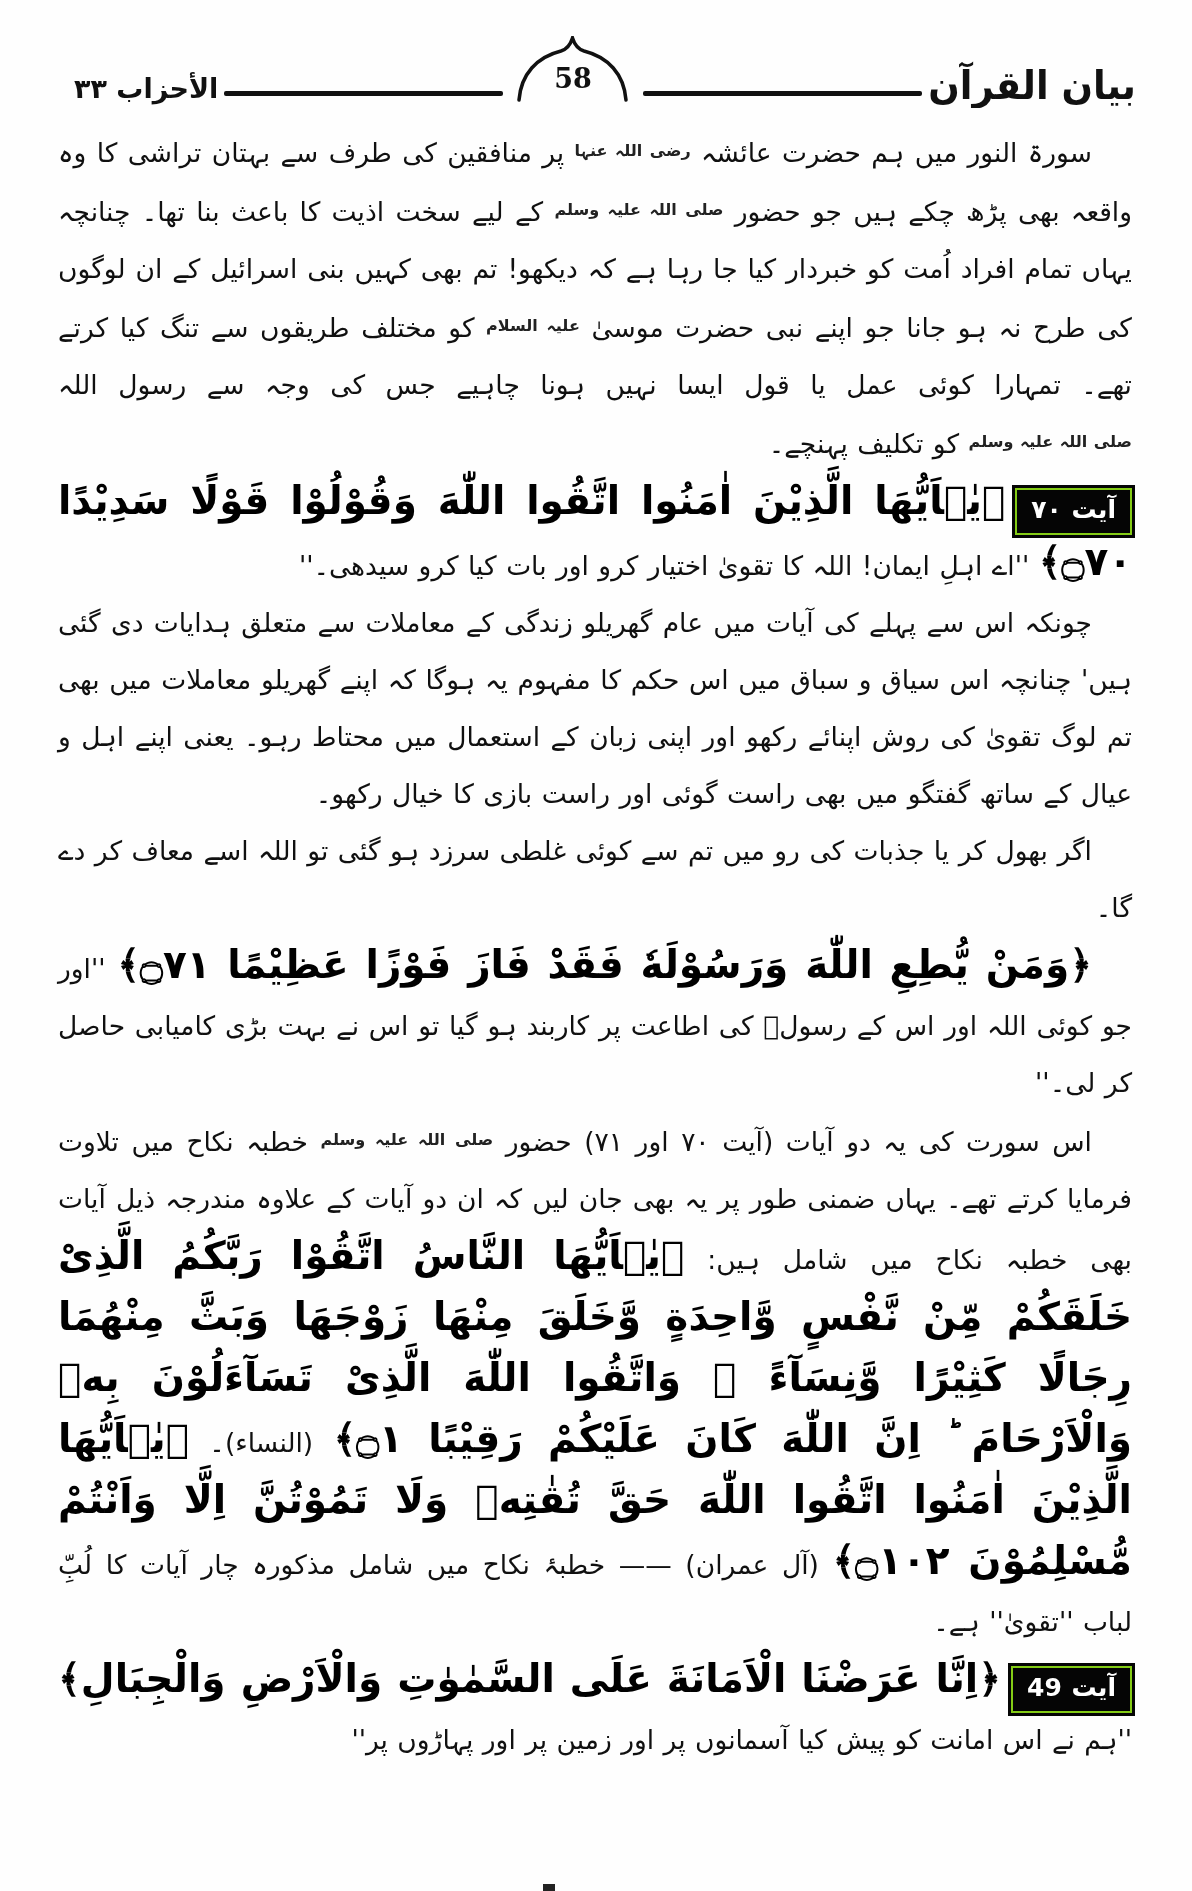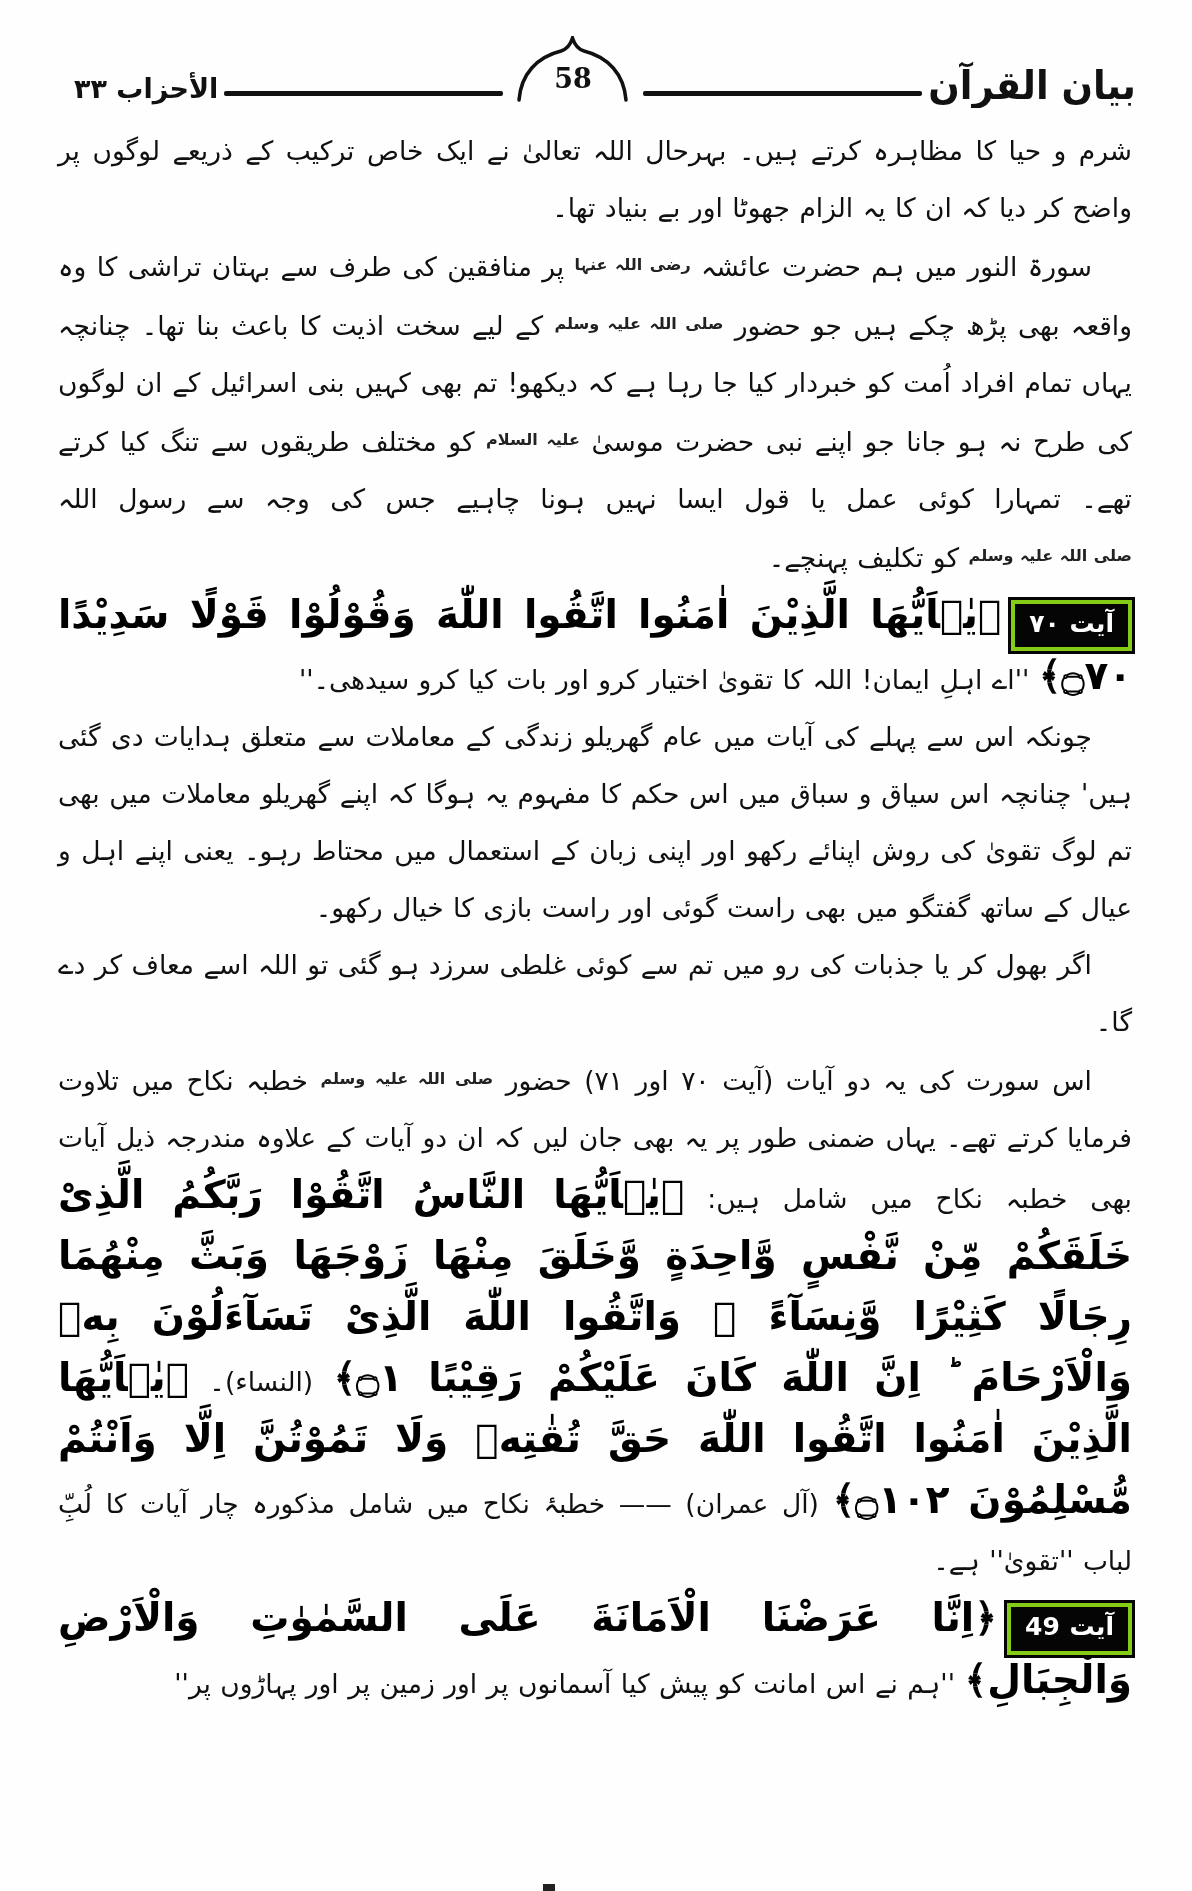--- a/index.html
+++ b/index.html
@@ -63,21 +63,21 @@
   }
   .seg-marker{
     display:inline-block;
     background:#050505;
     color:#fff;
     font-weight:bold;
     font-size:25px;
     line-height:1.25;
     padding:4px 14px 8px 14px;
     margin-left:10px;
-    border:4px solid #84cc16;
+    border:2px solid #84cc16;
     outline:3px solid #050505;
     box-shadow:0 0 0 1px #555;
     transform:translateY(4px);
     white-space:nowrap;
   }
   
   .footer-mark{
     position:absolute;
     bottom:0;left:543px;
     width:12px;height:7px;
@@ -96,24 +96,24 @@
       <svg width="128" height="66" viewBox="0 0 128 66">
         <path d="M10 64 C12 38 28 21 52 15 C57 13.5 61 10 63.5 2 C66 10 70 13.5 75 15 C99 21 115 38 117 64" fill="#fefefe" stroke="#111" stroke-width="3.5" stroke-linecap="round"></path>
         <text x="64" y="52" text-anchor="middle" class="dome-number" fill="#111">58</text>
       </svg>
     </div>
     <div class="head-rule"></div>
     <div class="surah-label">الأحزاب ٣٣</div>
   </div>
 
   <div class="body-text">
-      <p class="para"><span class="seg-urdu">شرم و حیا کا مظاہرہ کرتے ہیں۔ بہرحال اللہ تعالیٰ نے ایک خاص ترکیب کے ذریعے لوگوں پر واضح کر دیا کہ ان کا یہ الزام جھوٹا اور بے بنیاد تھا۔</span></p>
       <p class="para indent"><span class="seg-urdu">سورۃ النور میں ہم حضرت عائشہ </span><span class="seg-honorific">رضی اللہ عنہا</span><span class="seg-urdu"> پر منافقین کی طرف سے بہتان تراشی کا وہ واقعہ بھی پڑھ چکے ہیں جو حضور </span><span class="seg-honorific">صلی اللہ علیہ وسلم</span><span class="seg-urdu"> کے لیے سخت اذیت کا باعث بنا تھا۔ چنانچہ یہاں تمام افراد اُمت کو خبردار کیا جا رہا ہے کہ دیکھو! تم بھی کہیں بنی اسرائیل کے ان لوگوں کی طرح نہ ہو جانا جو اپنے نبی حضرت موسیٰ </span><span class="seg-honorific">علیہ السلام</span><span class="seg-urdu"> کو مختلف طریقوں سے تنگ کیا کرتے تھے۔ تمہارا کوئی عمل یا قول ایسا نہیں ہونا چاہیے جس کی وجہ سے رسول اللہ </span><span class="seg-honorific">صلی اللہ علیہ وسلم</span><span class="seg-urdu"> کو تکلیف پہنچے۔</span></p>
       <p class="para"><span class="seg-marker">آیت ۷۰</span><span class="seg-arabic">﴿یٰۤاَیُّهَا الَّذِیْنَ اٰمَنُوا اتَّقُوا اللّٰهَ وَقُوْلُوْا قَوْلًا سَدِیْدًا ۝٧٠﴾</span><span class="seg-urdu"> ''اے اہلِ ایمان! اللہ کا تقویٰ اختیار کرو اور بات کیا کرو سیدھی۔''</span></p>
       <p class="para indent"><span class="seg-urdu">چونکہ اس سے پہلے کی آیات میں عام گھریلو زندگی کے معاملات سے متعلق ہدایات دی گئی ہیں' چنانچہ اس سیاق و سباق میں اس حکم کا مفہوم یہ ہوگا کہ اپنے گھریلو معاملات میں بھی تم لوگ تقویٰ کی روش اپنائے رکھو اور اپنی زبان کے استعمال میں محتاط رہو۔ یعنی اپنے اہل و عیال کے ساتھ گفتگو میں بھی راست گوئی اور راست بازی کا خیال رکھو۔</span></p>
       <p class="para indent"><span class="seg-urdu">اگر بھول کر یا جذبات کی رو میں تم سے کوئی غلطی سرزد ہو گئی تو اللہ اسے معاف کر دے گا۔</span></p>
+      <p class="para indent"><span class="seg-arabic">﴿وَمَنْ یُّطِعِ اللّٰهَ وَرَسُوْلَهٗ فَقَدْ فَازَ فَوْزًا عَظِیْمًا ۝٧١﴾</span><span class="seg-urdu"> ''اور جو کوئی اللہ اور اس کے رسولؐ کی اطاعت پر کاربند ہو گیا تو اس نے بہت بڑی کامیابی حاصل کر لی۔''</span></p>
       <p class="para indent"><span class="seg-urdu">اس سورت کی یہ دو آیات (آیت ۷۰ اور ۷۱) حضور </span><span class="seg-honorific">صلی اللہ علیہ وسلم</span><span class="seg-urdu"> خطبہ نکاح میں تلاوت فرمایا کرتے تھے۔ یہاں ضمنی طور پر یہ بھی جان لیں کہ ان دو آیات کے علاوہ مندرجہ ذیل آیات بھی خطبہ نکاح میں شامل ہیں: </span><span class="seg-arabic">﴿یٰۤاَیُّهَا النَّاسُ اتَّقُوْا رَبَّكُمُ الَّذِیْ خَلَقَكُمْ مِّنْ نَّفْسٍ وَّاحِدَةٍ وَّخَلَقَ مِنْهَا زَوْجَهَا وَبَثَّ مِنْهُمَا رِجَالًا كَثِیْرًا وَّنِسَآءً ۚ وَاتَّقُوا اللّٰهَ الَّذِیْ تَسَآءَلُوْنَ بِهٖ وَالْاَرْحَامَ ؕ اِنَّ اللّٰهَ كَانَ عَلَیْكُمْ رَقِیْبًا ۝١﴾</span><span class="seg-urdu"> (النساء)۔ </span><span class="seg-arabic">﴿یٰۤاَیُّهَا الَّذِیْنَ اٰمَنُوا اتَّقُوا اللّٰهَ حَقَّ تُقٰتِهٖ وَلَا تَمُوْتُنَّ اِلَّا وَاَنْتُمْ مُّسْلِمُوْنَ ۝١٠٢﴾</span><span class="seg-urdu"> (آل عمران) —— خطبۂ نکاح میں شامل مذکورہ چار آیات کا لُبِّ لباب ''تقویٰ'' ہے۔</span></p>
       <p class="para"><span class="seg-marker">آیت 49</span><span class="seg-arabic">﴿اِنَّا عَرَضْنَا الْاَمَانَةَ عَلَی السَّمٰوٰتِ وَالْاَرْضِ وَالْجِبَالِ﴾</span><span class="seg-urdu"> ''ہم نے اس امانت کو پیش کیا آسمانوں پر اور زمین پر اور پہاڑوں پر''</span></p>
     </div>
 
   <div class="footer-mark"></div>
 
 </div>
 
 </body></html>

